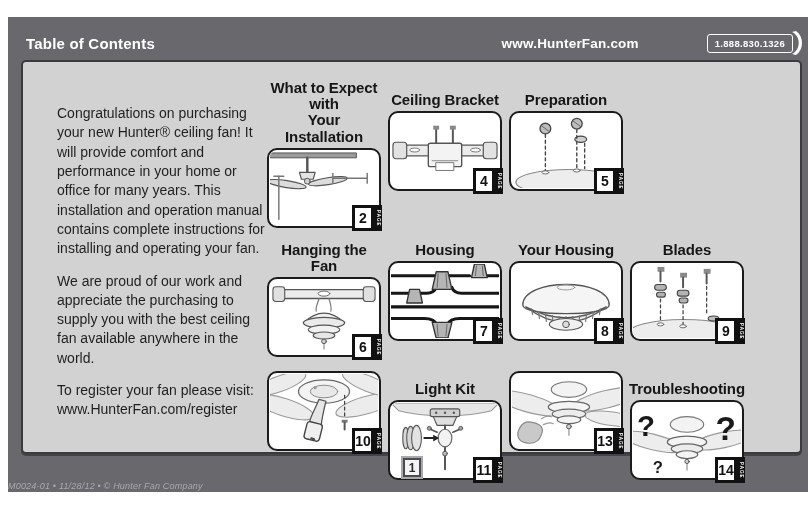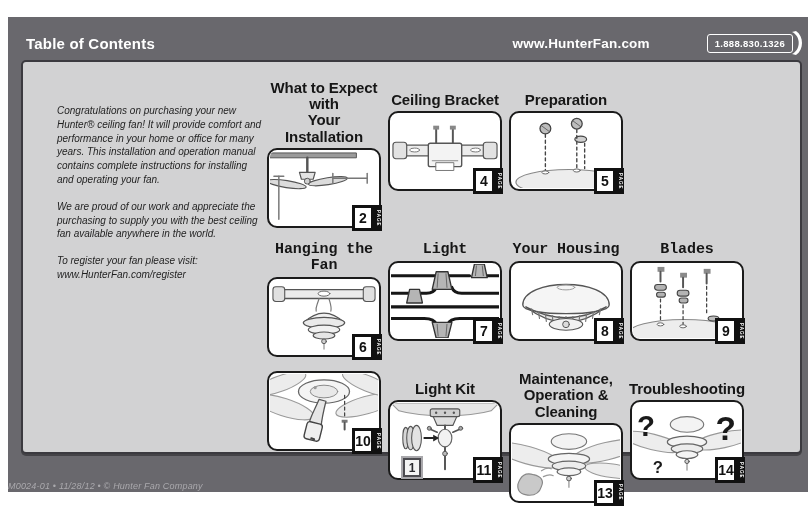--- a/index.html
+++ b/index.html
@@ -2,42 +2,42 @@
 <html><head>
 <meta charset="utf-8">
 <style>
   * { margin:0; padding:0; box-sizing:border-box; }
   body { font-family:"Liberation Sans", sans-serif; background:#ffffff; width:808px; height:513px; overflow:hidden; }
   .page { position:relative; width:808px; height:513px; background:#ffffff; }
   .main { position:absolute; left:8px; top:17px; width:808px; height:475px; background:#69686d; }
 
   
   .hdr-title { position:absolute; left:18px; top:18px; color:#ffffff; font-size:15px; font-weight:bold; letter-spacing:0.2px; }
-  .hdr-right { position:absolute; right:12px; top:14px; display:flex; align-items:center; gap:9px; }
+  .hdr-right { position:absolute; right:12px; top:14px; display:flex; align-items:center; gap:20px; }
   .hdr-url { color:#ffffff; font-size:13.5px; font-weight:bold; letter-spacing:0.2px; }
   .phone-wrap { display:flex; align-items:center;padding-left:48px; }
   .phone-box { border:1.5px solid #ffffff; border-radius:3px; padding:3px 7px; color:#ffffff; font-size:9.5px; font-weight:bold; letter-spacing:0.3px; background:transparent; }
   .phone-icon { margin-left:-2px; display:block; }
 
   
   .panel { position:absolute; left:13px; top:43px; width:781px; height:394px; background:#d2d2d3; border:2px solid #3b3a3f; border-radius:5px; box-shadow:0 2px 0 rgba(0,0,0,0.35); }
 
   
-  .intro { position:absolute; left:34px; top:42px; width:208px; color:#1f1f1f; font-size:10px; line-height:1.38;font-style:italic; }
+  .intro { position:absolute; left:34px; top:42px; width:208px; color:#1f1f1f; font-size:14px; line-height:1.38; }
   .intro p { margin-bottom:13px; }
   .pre { white-space:pre-line; }
 
   
   .grid { position:absolute; left:244px; top:18px; width:480px; }
   .row { display:flex; gap:7px; }
   .row + .row { margin-top:14px; }
   .cell { width:114px; display:flex; flex-direction:column; }
   .cell-title { display:flex; align-items:flex-end; justify-content:center; text-align:center; font-size:15px; font-weight:bold; color:#161616; line-height:1.08; white-space:pre-line; margin-bottom:3px; letter-spacing:-0.1px; }
   .r1 .cell-title { min-height:28px; }
-  .r2 .cell-title { min-height:13px;font-family:Liberation Mono, monospace; }
+  .r2 .cell-title { min-height:13px; }
   .r3 .cell-title { min-height:26px; }
   .thumb { position:relative; width:114px; height:80px; background:#ffffff; border:2.5px solid #1b1b1b; border-radius:10px; }
   .thumb-inner { position:absolute; left:1px; top:1px; right:1px; bottom:1px; border-radius:6px; overflow:hidden; }
   .thumb-inner svg { display:block; width:100%; height:100%; }
 
   
   .page-badge { position:absolute; right:-3px; bottom:-5px; display:flex; align-items:stretch; z-index:3; }
   .badge-num { width:22px; height:26px; background:#ffffff; border:3px solid #111111; color:#111111; font-size:14px; font-weight:bold; display:flex; align-items:center; justify-content:center; }
   .badge-page { width:8px; background:#111111; color:#ffffff; font-size:4.5px; font-weight:bold; letter-spacing:1px; writing-mode:vertical-rl; display:flex; align-items:center; justify-content:center; }
 
@@ -179,21 +179,21 @@
               </svg>
                 </div>
               <div class="page-badge">
                 <span class="badge-num">6</span>
                 <span class="badge-page">PAGE</span>
               </div>
             </div>
           </div>
 
           <div class="cell">
-            <div class="cell-title">Light</div>
+            <div class="cell-title">Housing</div>
             <div class="thumb">
               <div class="thumb-inner">
                   <svg viewBox="0 0 110 76" preserveAspectRatio="none" class="illus">
                 <g stroke="#161616" stroke-width="3.2" fill="none">
                   <path d="M0,12 H80 M96,12 H110"></path>
                   <path d="M0,30 H36 Q44,30 46,24 M62,24 Q64,30 72,30 H110"></path>
                   <path d="M0,44 H110"></path>
                   <path d="M0,56 H34 Q44,56 46,62 M58,62 Q60,56 70,56 H110"></path>
                 </g>
                 <path d="M42,26 L46,8 L58,8 L62,26 Z" fill="#b5b5b5" stroke="#333" stroke-width="1.4"></path>
@@ -333,22 +333,20 @@
               </svg>
                 </div>
               <div class="page-badge">
                 <span class="badge-num">11</span>
                 <span class="badge-page">PAGE</span>
               </div>
             </div>
           </div>
 
           <div class="cell">
-            <div class="cell-title">Maintenance,
-Operation &amp; Cleaning</div>
             <div class="thumb">
               <div class="thumb-inner">
                   <svg viewBox="0 0 110 76" preserveAspectRatio="none" class="illus">
                 <ellipse cx="16" cy="30" rx="36" ry="9" fill="#ededed" stroke="#999" stroke-width="1.1" transform="rotate(16 16 30)"></ellipse>
                 <ellipse cx="96" cy="26" rx="36" ry="9" fill="#ededed" stroke="#999" stroke-width="1.1" transform="rotate(-14 96 26)"></ellipse>
                 <ellipse cx="102" cy="46" rx="28" ry="7" fill="#ededed" stroke="#999" stroke-width="1.1" transform="rotate(8 102 46)"></ellipse>
                 <ellipse cx="58" cy="16" rx="18" ry="8" fill="#f3f3f3" stroke="#777" stroke-width="1.2"></ellipse>
                 <ellipse cx="58" cy="34" rx="21" ry="6" fill="#f4f4f4" stroke="#666" stroke-width="1.3"></ellipse>
                 <ellipse cx="58" cy="41" rx="17" ry="5" fill="#ececec" stroke="#666" stroke-width="1.2"></ellipse>
                 <ellipse cx="58" cy="47" rx="12" ry="4" fill="#f4f4f4" stroke="#666" stroke-width="1.2"></ellipse>

